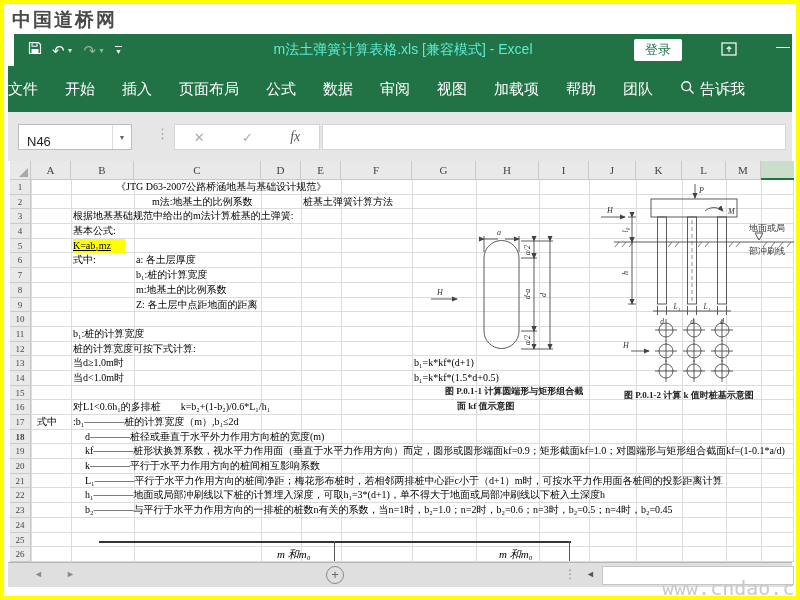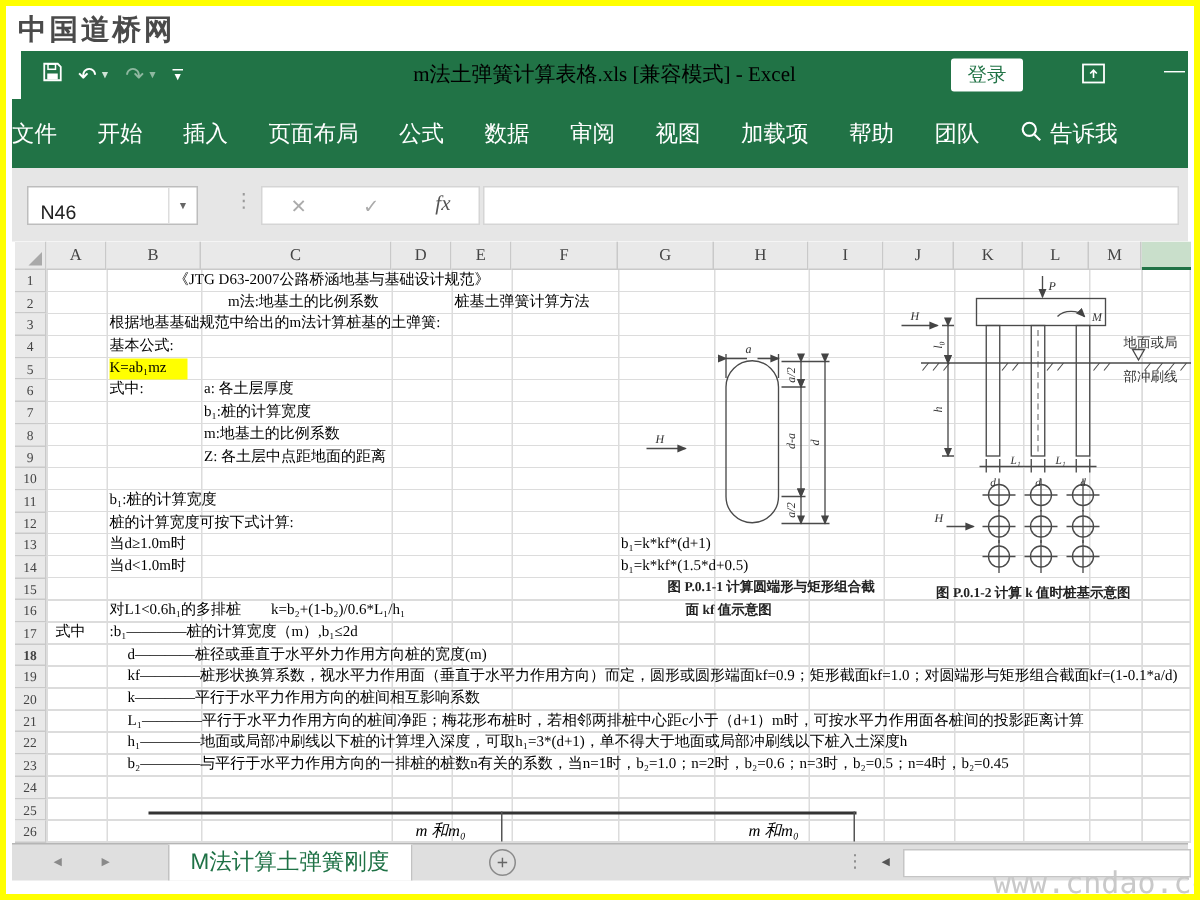--- a/index.html
+++ b/index.html
@@ -12,21 +12,21 @@
           color:#4a4a4a;letter-spacing:2px;font-weight:bold;}
   
   .titlebar{left:10px;top:30px;right:4px;height:32px;background:#217346;color:#fff;
             display:flex;align-items:center;}
   .qat{display:flex;align-items:center;gap:10px;padding-left:14px;color:#fff;}
   .qat .grp{display:flex;align-items:center;gap:2px;}
   .caret{font-size:7px;line-height:7px;color:#cfe3d6;}
   .undo{font-size:15px;line-height:15px;}
   .redo{font-size:15px;line-height:15px;color:#8fb8a0;}
   .qmore{border-top:1px solid #fff;font-size:7px;padding-top:1px;color:#fff;}
-  .wtitle{position:absolute;left:0;right:0;text-align:center;font-size:14px;color:#000000;pointer-events:none;font-family:Liberation Serif, serif;}
+  .wtitle{position:absolute;left:0;right:0;text-align:center;font-size:14px;color:#5eead4;pointer-events:none;}
   .loginbtn{position:absolute;right:110px;top:5px;background:#fff;color:#217346;
             font-size:13px;padding:2px 11px;border-radius:2px;}
   .ribicon{position:absolute;right:55px;top:8px;width:16px;height:14px;}
   .minbtn{position:absolute;right:2px;top:4px;font-size:14px;color:#fff;}
   
   .tabsbar{left:4px;top:62px;right:4px;height:46px;background:#217346;display:flex;
            align-items:center;gap:27px;color:#fff;font-size:15px;}
   .rtab{white-space:nowrap;}
   .tellme{display:flex;align-items:center;gap:5px;}
   
@@ -54,21 +54,21 @@
           border-right:1px solid #C9C9C9;border-bottom:1px solid #C9C9C9;box-sizing:border-box;}
   .tri{position:absolute;right:2px;bottom:2px;width:0;height:0;
        border-bottom:9px solid #A9A9A9;border-left:9px solid transparent;}
   .nsel{position:absolute;top:0;left:751px;width:33px;height:19px;background:#C9DFCB;
         border-bottom:2px solid #217346;box-sizing:border-box;}
   .vline{position:absolute;top:19px;width:1px;height:382px;background:#DCDCDC;}
   .rowlines{position:absolute;left:21px;top:19px;right:0;height:382px;
      background:repeating-linear-gradient(to bottom,transparent 0 13.69px,#DCDCDC 13.69px 14.69px);}
   .cell{position:absolute;font-family:"Liberation Serif",serif;font-size:10px;color:#000;
         white-space:nowrap;line-height:14px;z-index:3;}
-  .hl{background:#FFFF00;padding-right:14px;}
+  .hl{background:#FFFF00;padding-right:14px;text-decoration:underline;}
   .tbltitle{font-weight:bold;font-size:11px;}
   .mlbl{font-style:italic;font-size:11px;font-family:"Liberation Serif",serif;}
   .thline{position:absolute;left:89px;top:380px;width:472px;height:2px;background:#333;z-index:3;}
   .tick{position:absolute;width:1px;height:20px;background:#555;top:380px;z-index:3;}
   .figcap{position:absolute;font-family:"Liberation Serif",serif;font-size:9px;font-weight:bold;
           color:#222;white-space:nowrap;z-index:3;}
   svg.fig{position:absolute;z-index:2;}
   svg.fig text{font-family:"Liberation Serif",serif;font-style:italic;font-size:8px;fill:#333;}
   
   .tabbar{left:4px;top:558px;right:4px;height:24px;background:#DFDFDF;border-top:1px solid #B5B5B5;}
@@ -382,21 +382,20 @@
       <div class="cell" style="left: 75px; top: 312.8px; height: 14.69px;">L₁————平行于水平力作用方向的桩间净距；梅花形布桩时，若相邻两排桩中心距c小于（d+1）m时，可按水平力作用面各桩间的投影距离计算</div>
       <div class="cell" style="left: 75px; top: 327.49px; height: 14.69px;">h₁————地面或局部冲刷线以下桩的计算埋入深度，可取h₁=3*(d+1)，单不得大于地面或局部冲刷线以下桩入土深度h</div>
       <div class="cell" style="left: 75px; top: 342.18px; height: 14.69px;">b₂————与平行于水平力作用方向的一排桩的桩数n有关的系数，当n=1时，b₂=1.0；n=2时，b₂=0.6；n=3时，b₂=0.5；n=4时，b₂=0.45</div>
       <div class="cell mlbl" style="left: 267px; top: 386.25px; height: 14.69px;">m 和m₀</div>
       <div class="cell mlbl" style="left: 489px; top: 386.25px; height: 14.69px;">m 和m₀</div>
     </div>
 
   <div class="abs tabbar">
     <span class="navarr" style="left:26px;">◄</span>
     <span class="navarr" style="left:58px;">►</span>
-    <span class="sheettab">M法计算土弹簧刚度</span>
     <span class="plusbtn">+</span>
     <span class="tdots">⋮</span>
     <span class="harr">◄</span>
     <span class="htrack"></span>
   </div>
 
   <div class="abs wm-bot">www.cndao.com</div>
 
 </div>
 

